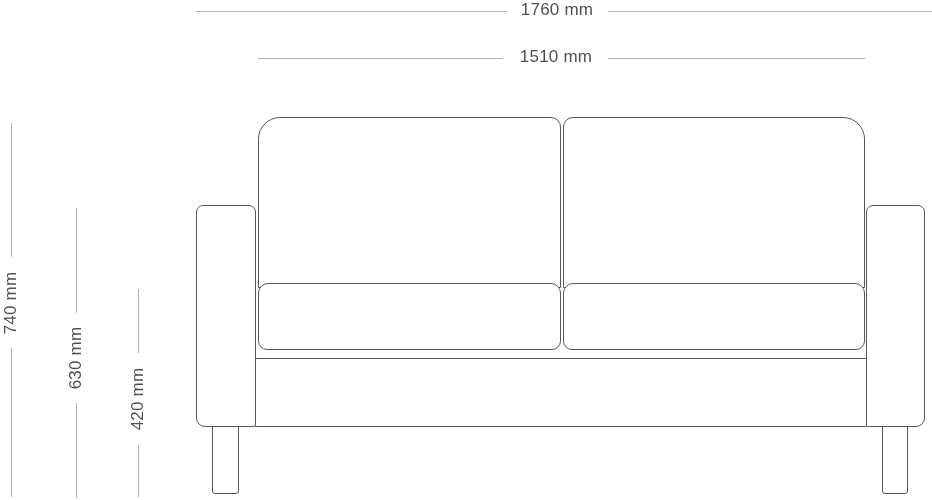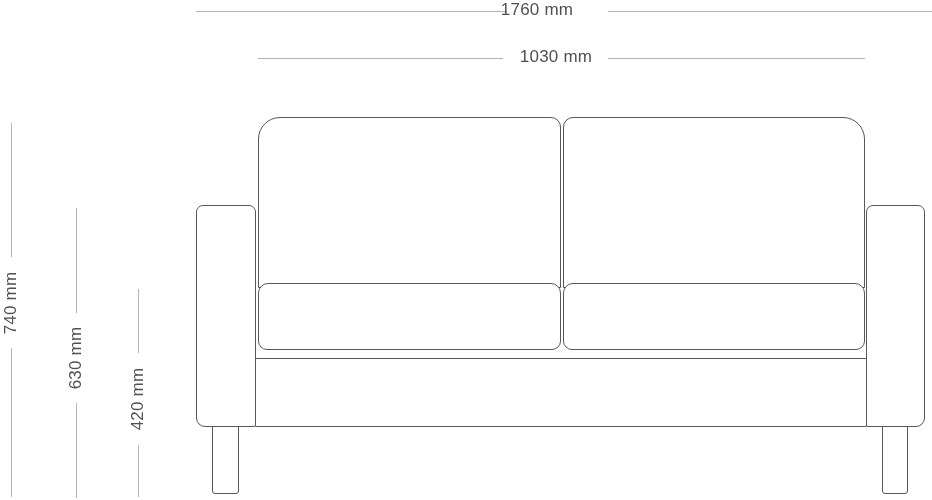--- a/index.html
+++ b/index.html
@@ -36,25 +36,25 @@
     transform:translate(-50%,-50%);
   }
   .dlabel.v{transform:translate(-50%,-50%) rotate(-90deg);}
 </style>
 </head>
 <body>
 
 <div class="canvas">
 
   <div class="dline h" style="left:196px;top:11px;width:311px"></div>
-  <div class="dlabel" style="left:537px;top:10px">1760 mm</div>
+  <div class="dlabel" style="left:557px;top:10px">1760 mm</div>
   <div class="dline h" style="left:608px;top:11px;width:324px"></div>
 
   <div class="dline h" style="left:258px;top:58px;width:245px"></div>
-  <div class="dlabel" style="left:556px;top:57px">1030 mm</div>
+  <div class="dlabel" style="left:556px;top:57px">1510 mm</div>
   <div class="dline h" style="left:608px;top:58px;width:257px"></div>
 
   <div class="dline v" style="left:11px;top:123px;height:134px"></div>
   <div class="dlabel v" style="left:11px;top:303px">740 mm</div>
   <div class="dline v" style="left:11px;top:348px;height:149px"></div>
 
   <div class="dline v" style="left:76px;top:208px;height:105px"></div>
   <div class="dlabel v" style="left:76px;top:358px">630 mm</div>
   <div class="dline v" style="left:76px;top:403px;height:95px"></div>
 

